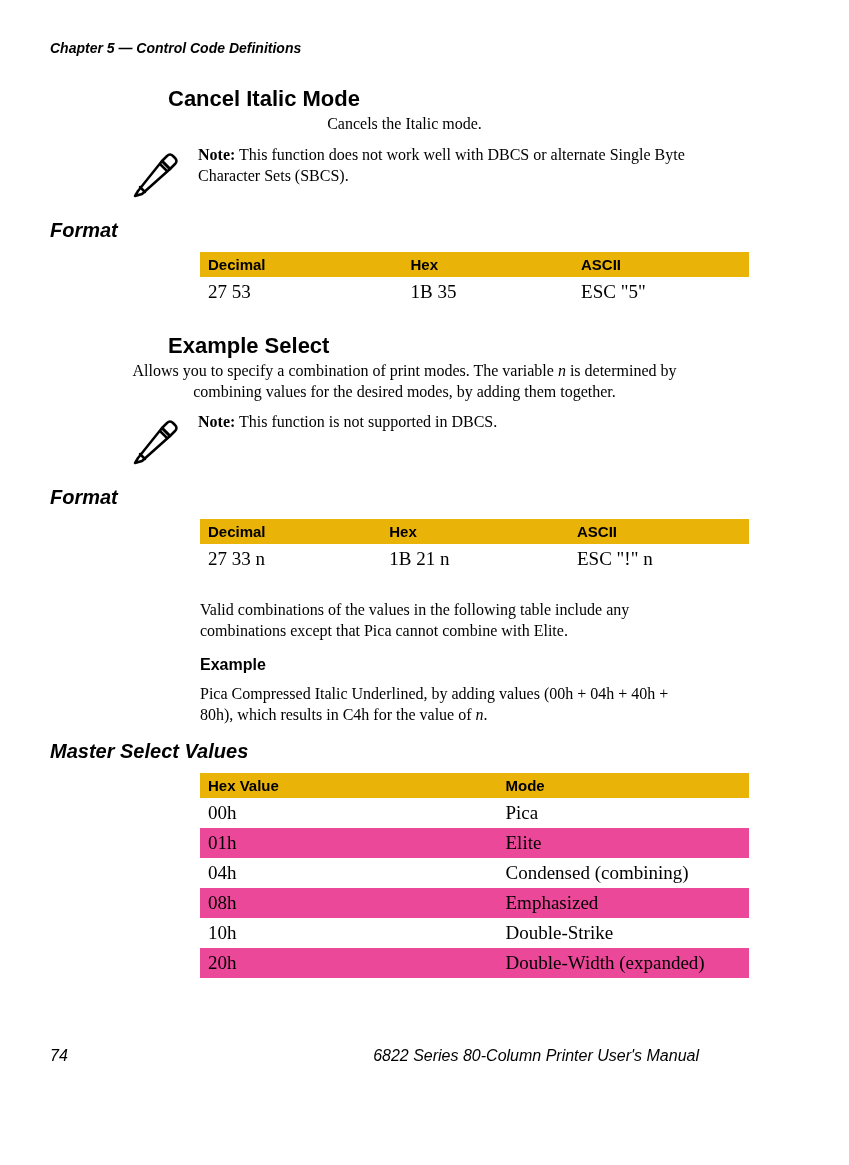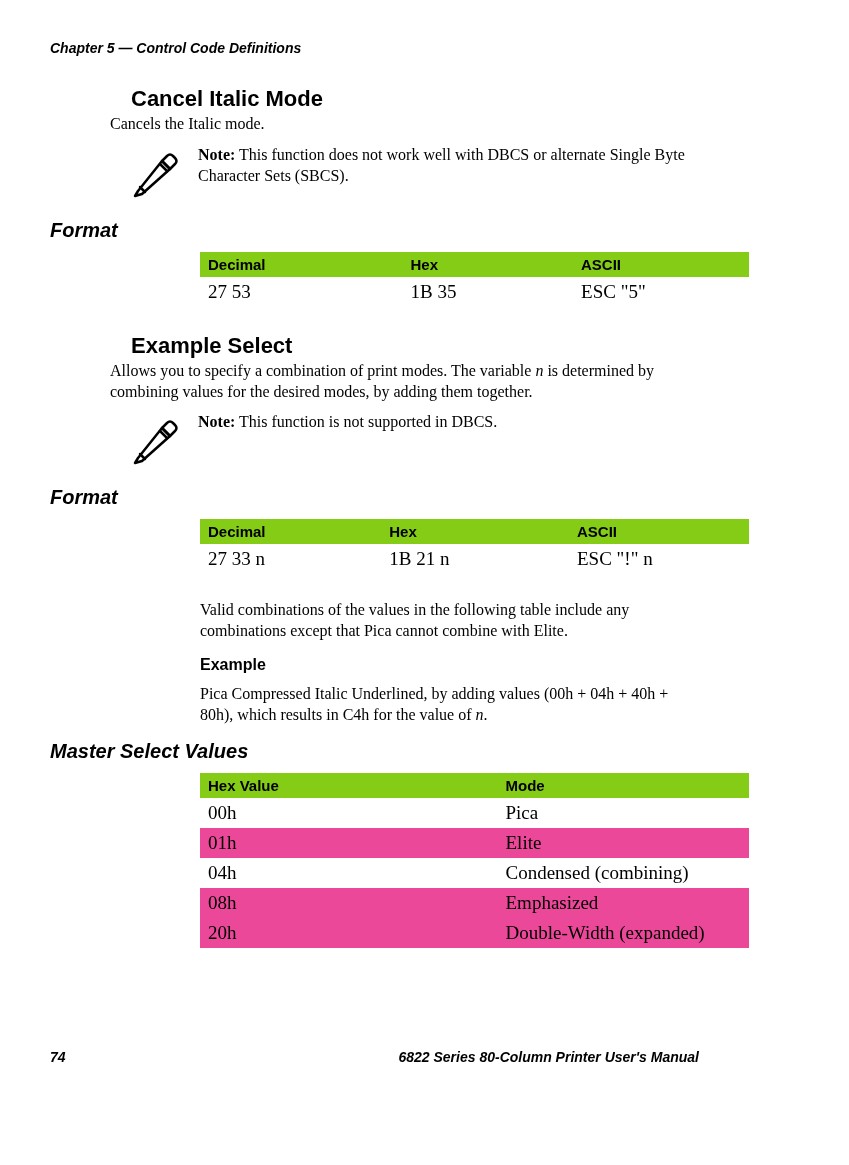--- a/index.html
+++ b/index.html
@@ -17,27 +17,28 @@
     font-family: Arial, Helvetica, sans-serif;
     font-weight: bold;
     font-style: italic;
     font-size: 14px;
     margin-bottom: 30px;
   }
   .section-heading {
     font-family: Arial, Helvetica, sans-serif;
     font-weight: bold;
     font-size: 22px;
-    margin-left: 81px;
+    margin-left: 118px;
     margin-bottom: 2px;
   }
   .section-desc {
     margin-left: 60px;
     margin-bottom: 10px;
     line-height: 1.3;
+    text-align: center;
   }
   .note-block {
     display: flex;
     align-items: flex-start;
     margin-left: 80px;
     margin-bottom: 20px;
     gap: 18px;
   }
   .pencil-icon {
     flex-shrink: 0;
@@ -59,21 +60,21 @@
     margin-bottom: 10px;
     margin-top: 10px;
   }
   table {
     border-collapse: collapse;
     margin-left: 150px;
     width: 595px;
     margin-bottom: 26px;
   }
   th {
-    background-color: #84cc16;
+    background-color: #eab308;
     font-family: Arial, Helvetica, sans-serif;
     font-weight: bold;
     text-align: left;
     padding: 4px 8px;
     font-size: 15px;
   }
   td {
     padding: 4px 8px;
     font-size: 19px;
   }
@@ -93,23 +94,23 @@
     margin-bottom: 10px;
   }
   .footer {
     position: absolute;
     bottom: 30px;
     left: 50px;
     right: 50px;
     display: flex;
     justify-content: space-between;
     font-family: Arial, Helvetica, sans-serif;
-    font-weight: bold;
-    font-style: italic;
-    font-size: 14px;
+    font-weight: normal;
+    font-style: italic;
+    font-size: 16px;
   }
   .italic {
     font-style: italic;
   }
 </style>
 </head>
 <body>
 
 <div class="chapter-title">Chapter 5 — Control Code Definitions</div>
 
@@ -208,20 +209,24 @@
     <td>Elite</td>
   </tr>
   <tr>
     <td>04h</td>
     <td>Condensed (combining)</td>
   </tr>
   <tr class="stripe">
     <td>08h</td>
     <td>Emphasized</td>
   </tr>
+  <tr>
+    <td>10h</td>
+    <td>Double-Strike</td>
+  </tr>
   <tr class="stripe">
     <td>20h</td>
     <td>Double-Width (expanded)</td>
   </tr>
 </tbody>
   </table>
 
 <div class="footer">
   <span>74</span>
   <span>6822 Series 80-Column Printer User's Manual</span>

